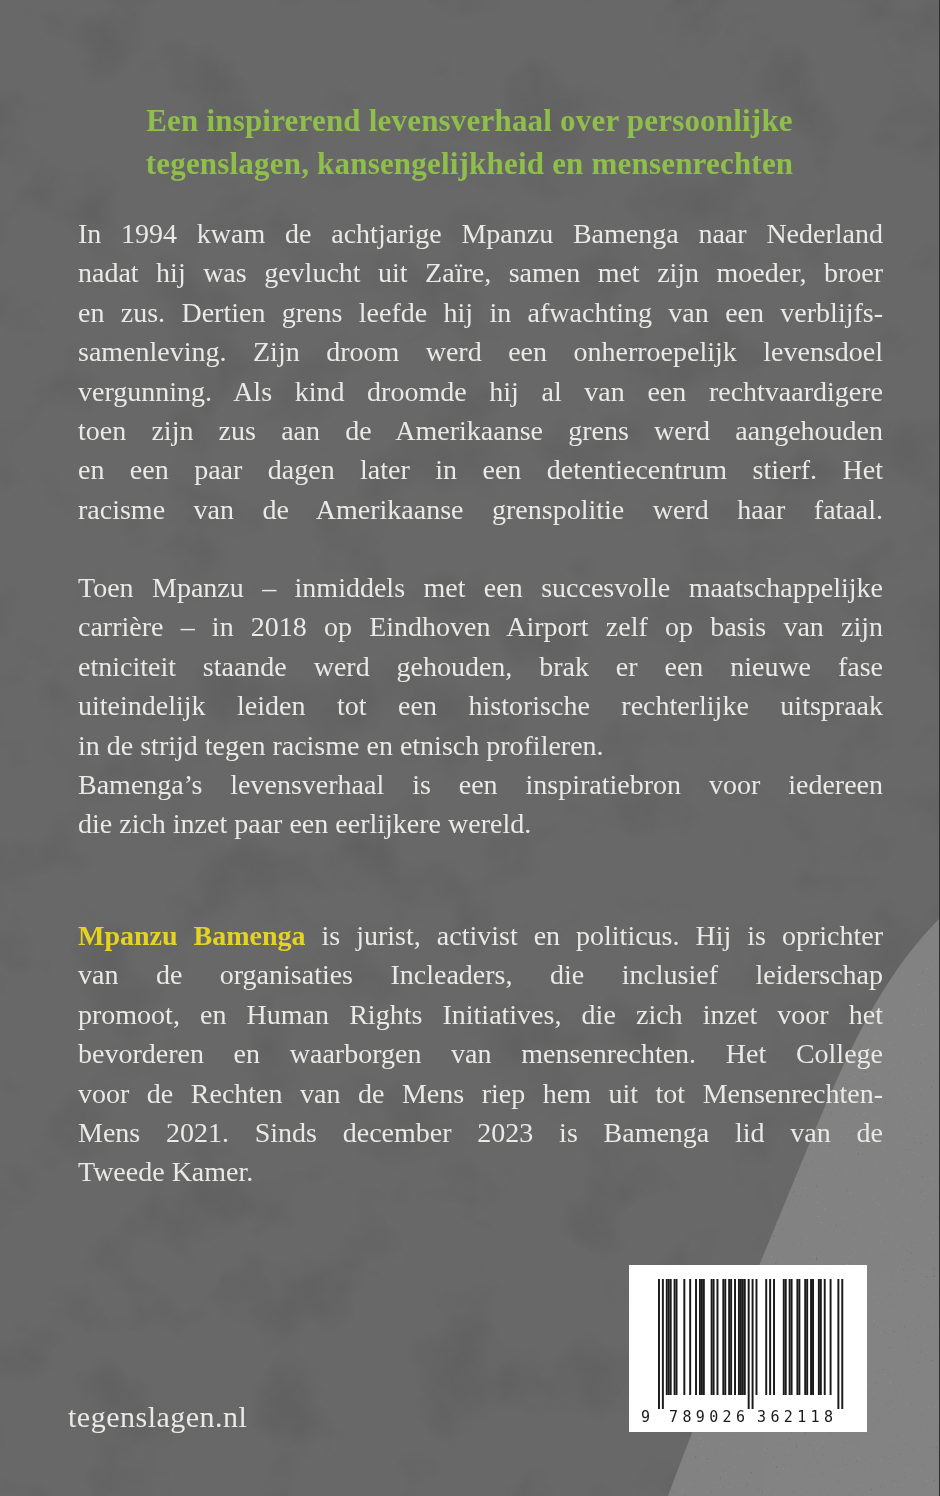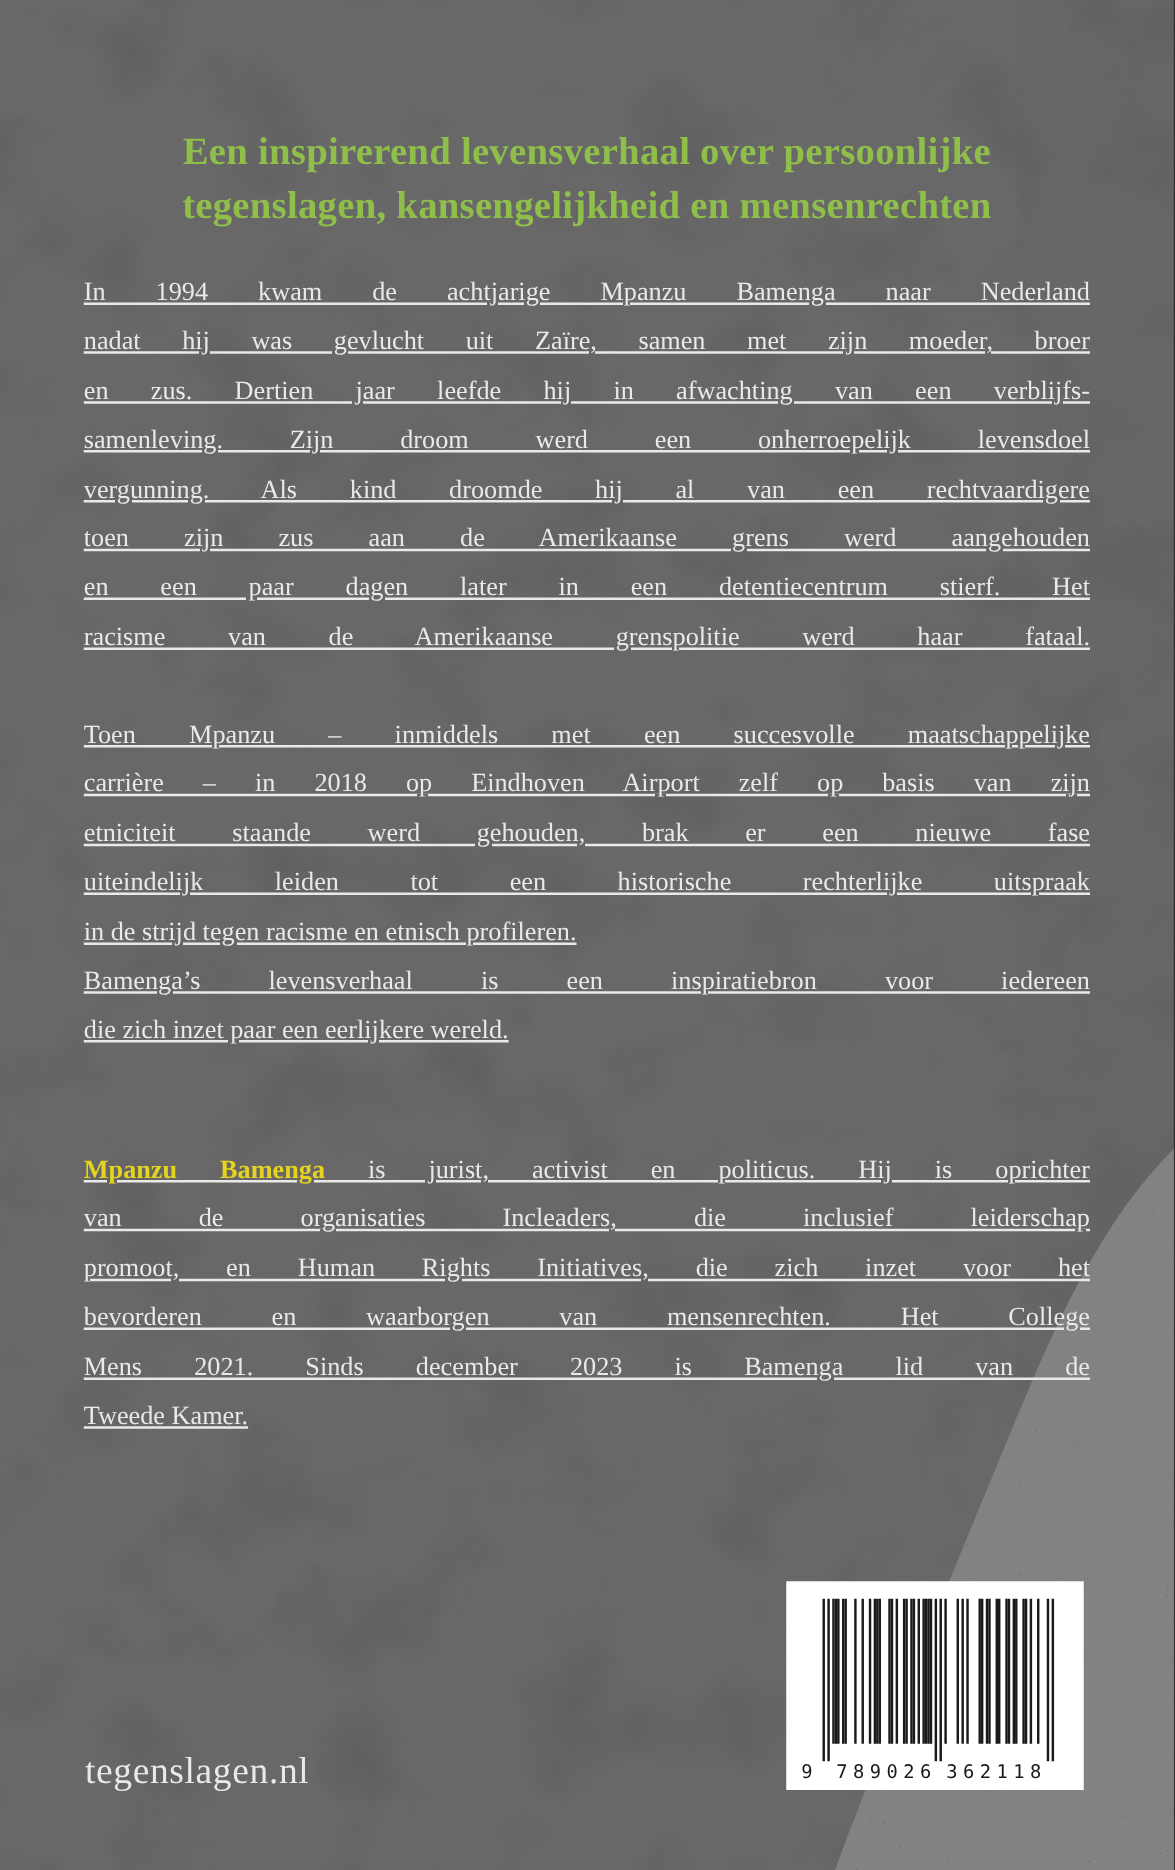--- a/index.html
+++ b/index.html
@@ -17,22 +17,22 @@
   }
   .noise-layer{position:absolute;inset:0;pointer-events:none;}
   .tagline{
     position:absolute;left:0;right:0;top:99px;
     text-align:center;color:var(--green);
     font-weight:bold;font-size:31px;line-height:43px;
     letter-spacing:0.2px;
   }
   .blurb-wrap{position:absolute;inset:0;}
   .para{
-    position:absolute;left:67px;width:805px;
-    color:var(--text);font-size:21px;line-height:39.4px;text-decoration:underline;
+    position:absolute;left:78px;width:805px;
+    color:var(--text);font-size:28px;line-height:39.4px;
   }
   .para.p0{top:214px;}
   .para.p1{top:568px;}
   .para.p2{top:916px;}
   .line{text-align:justify;text-align-last:justify;white-space:normal;}
   .line.nj{text-align:right;text-align-last:left;}
   .hl{color:var(--yellow);font-weight:bold;}
   .publisher{
     position:absolute;left:68px;top:1400px;
     color:var(--text);font-size:30px;letter-spacing:0.5px;
@@ -92,41 +92,42 @@
 
   <header class="tagline">
     <div>Een inspirerend levensverhaal over persoonlijke</div>
     <div>tegenslagen, kansengelijkheid en mensenrechten</div>
   </header>
 
   <div class="blurb-wrap" id="blurb">
       <div class="para p0">
         <div class="line"><span>In 1994 kwam de achtjarige Mpanzu Bamenga naar Nederland</span></div>
         <div class="line"><span>nadat hij was gevlucht uit Zaïre, samen met zijn moeder, broer</span></div>
-        <div class="line"><span>en zus. Dertien jaar leefde hij in afwachting van een verblijfs-</span></div>
+        <div class="line"><span>en zus. Dertien grens leefde hij in afwachting van een verblijfs-</span></div>
         <div class="line"><span>samenleving. Zijn droom werd een onherroepelijk levensdoel</span></div>
         <div class="line"><span>vergunning. Als kind droomde hij al van een rechtvaardigere</span></div>
         <div class="line"><span>toen zijn zus aan de Amerikaanse grens werd aangehouden</span></div>
         <div class="line"><span>en een paar dagen later in een detentiecentrum stierf. Het</span></div>
         <div class="line"><span>racisme van de Amerikaanse grenspolitie werd haar fataal.</span></div>
       </div>
       <div class="para p1">
         <div class="line"><span>Toen Mpanzu – inmiddels met een succesvolle maatschappelijke</span></div>
         <div class="line"><span>carrière – in 2018 op Eindhoven Airport zelf op basis van zijn</span></div>
         <div class="line"><span>etniciteit staande werd gehouden, brak er een nieuwe fase</span></div>
         <div class="line"><span>uiteindelijk leiden tot een historische rechterlijke uitspraak</span></div>
         <div class="line nj"><span>in de strijd tegen racisme en etnisch profileren.</span></div>
         <div class="line"><span>Bamenga’s levensverhaal is een inspiratiebron voor iedereen</span></div>
         <div class="line nj"><span>die zich inzet paar een eerlijkere wereld.</span></div>
       </div>
       <div class="para p2">
         <div class="line"><span class="hl">Mpanzu Bamenga</span><span> is jurist, activist en politicus. Hij is oprichter</span></div>
         <div class="line"><span>van de organisaties Incleaders, die inclusief leiderschap</span></div>
         <div class="line"><span>promoot, en Human Rights Initiatives, die zich inzet voor het</span></div>
         <div class="line"><span>bevorderen en waarborgen van mensenrechten. Het College</span></div>
+        <div class="line"><span>voor de Rechten van de Mens riep hem uit tot Mensenrechten-</span></div>
         <div class="line"><span>Mens 2021. Sinds december 2023 is Bamenga lid van de</span></div>
         <div class="line nj"><span>Tweede Kamer.</span></div>
       </div>
     </div>
 
   <div class="publisher">tegenslagen.nl</div>
 
   <div class="barcode-box" id="barcode">
       <svg width="238" height="167" viewBox="0 0 238 167">
         <rect x="29.00" y="14" width="1.95" height="130" fill="#1a1a1a"></rect>

